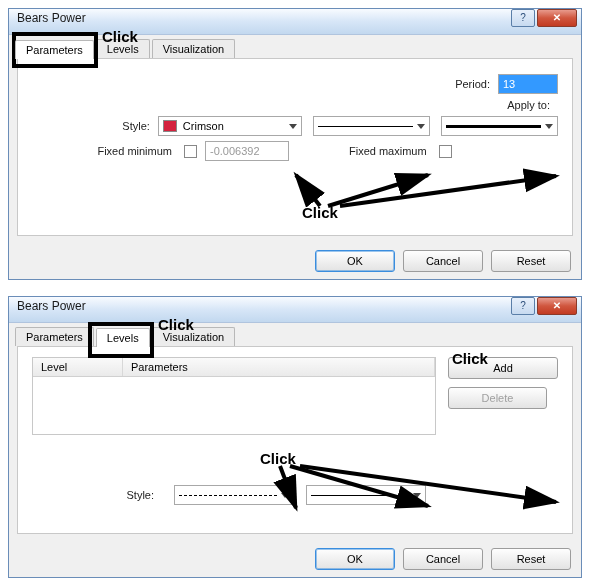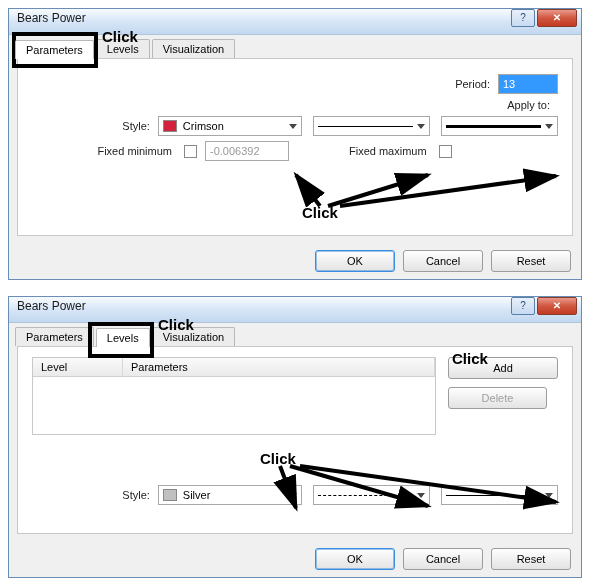--- a/index.html
+++ b/index.html
@@ -283,24 +283,20 @@
           </div>
         </div>
       </div>
       <div style="width:110px; display:flex; flex-direction:column; gap:8px;">
         <span class="btn" style="width:110px;">Add</span>
         <span class="btn disabled" style="width:99px;">Delete</span>
       </div>
     </div>
     <div class="row" style="margin-top:50px;">
       <span class="row-label" style="width:130px;">Style:</span>
-      <div class="combo" style="width:148px;">
-        <span class="swatch" style="background:#c0c0c0;"></span>
-        <span>Silver</span>
-      </div>
       <div style="width:12px;"></div>
       <div class="combo" style="width:120px;">
         <span class="line-dash"></span>
       </div>
       <div style="width:12px;"></div>
       <div class="combo" style="width:120px;">
         <span class="line-thin"></span>
       </div>
     </div>
   </div>

